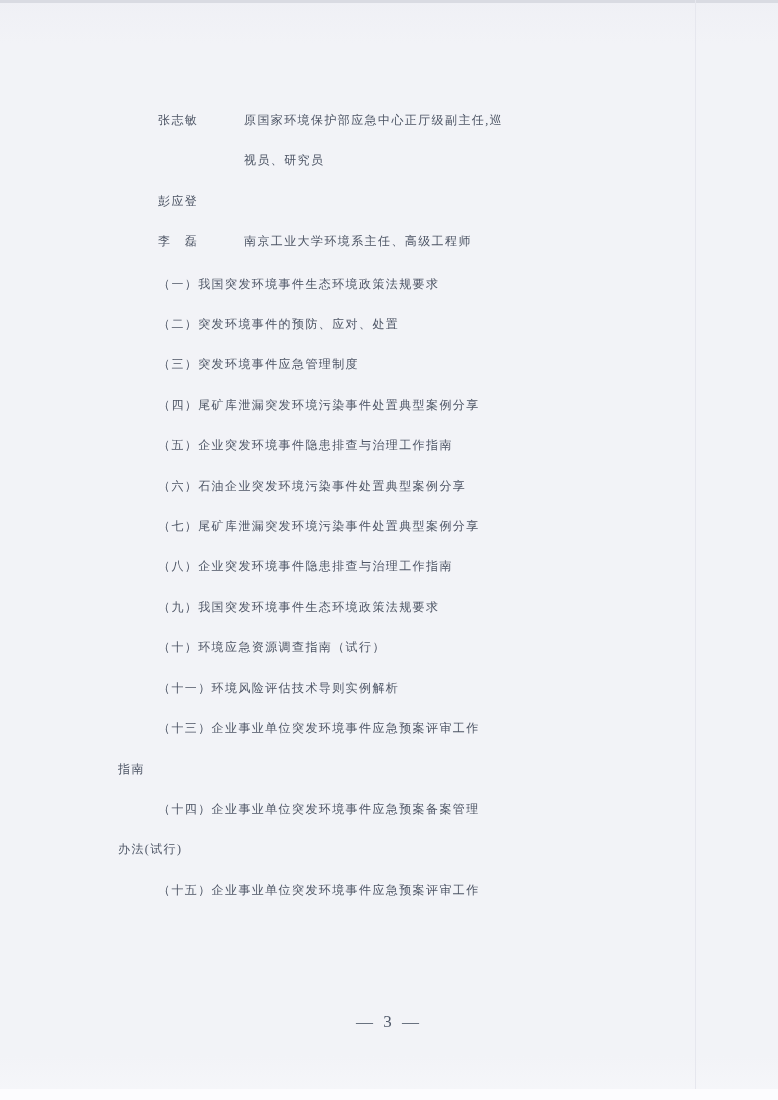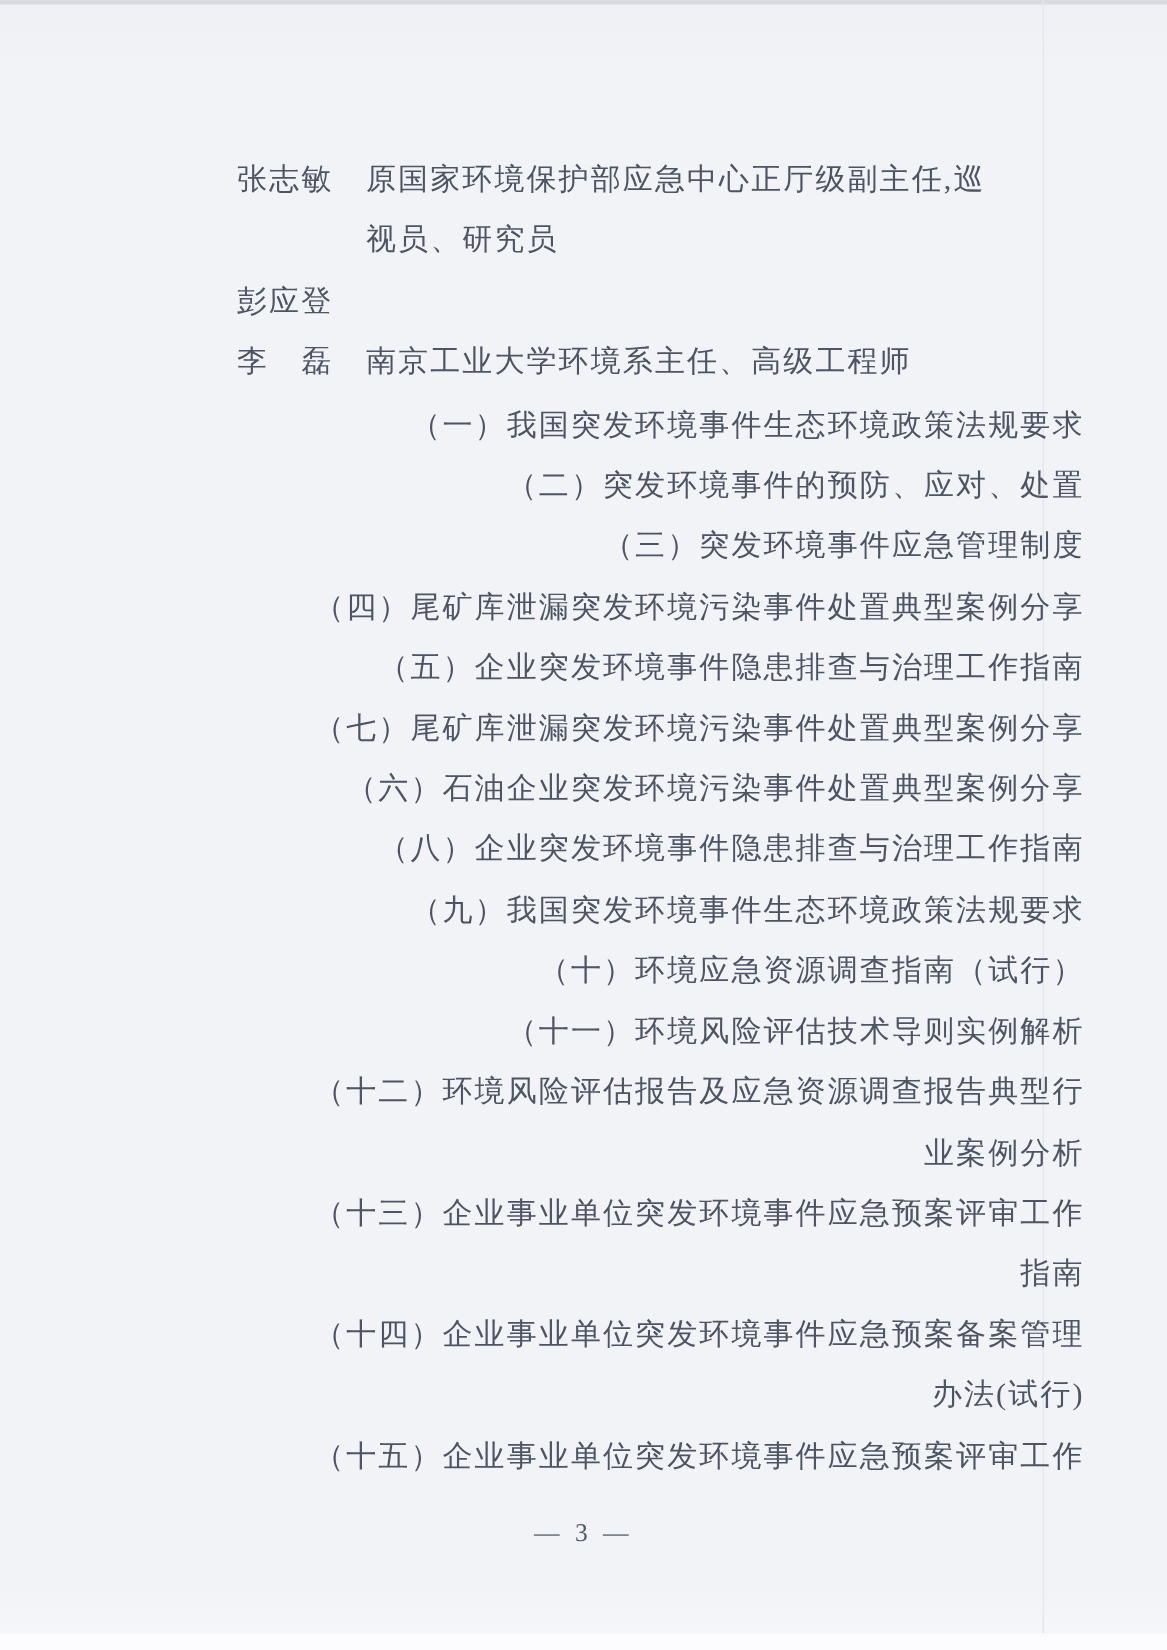--- a/index.html
+++ b/index.html
@@ -38,40 +38,39 @@
     position: absolute;
     bottom: 0; left: 0; right: 0;
     height: 11px;
     background: #fcfcfe;
   }
   .content {
     position: absolute;
     top: 100px;
     left: 118px;
     width: 605px;
-    font-size: 20px;
+    font-size: 12px;
     line-height: 40.4px;
     letter-spacing: 1.4px;
     font-family: Liberation Serif, serif;
   }
   .speaker-row {
     display: flex;
     padding-left: 40px;
   }
   .speaker-name {
     flex: 0 0 86px;
     white-space: pre;
   }
   .speaker-title {
     flex: 1 1 auto;
     white-space: pre-line;
   }
   .agenda {
     margin-top: 2px;
-    text-align: right;
   }
   .agenda-item {
     margin: 0;
     text-indent: 40px;
     white-space: pre-line;
   }
   .page-number {
     position: absolute;
     top: 1012px;
     left: 0;
@@ -113,34 +112,32 @@
   <p class="agenda-item">（一）我国突发环境事件生态环境政策法规要求</p>
 
   <p class="agenda-item">（二）突发环境事件的预防、应对、处置</p>
 
   <p class="agenda-item">（三）突发环境事件应急管理制度</p>
 
   <p class="agenda-item">（四）尾矿库泄漏突发环境污染事件处置典型案例分享</p>
 
   <p class="agenda-item">（五）企业突发环境事件隐患排查与治理工作指南</p>
 
+  <p class="agenda-item">（六）石油企业突发环境污染事件处置典型案例分享</p>
+
   <p class="agenda-item">（七）尾矿库泄漏突发环境污染事件处置典型案例分享</p>
-
-  <p class="agenda-item">（六）石油企业突发环境污染事件处置典型案例分享</p>
 
   <p class="agenda-item">（八）企业突发环境事件隐患排查与治理工作指南</p>
 
   <p class="agenda-item">（九）我国突发环境事件生态环境政策法规要求</p>
 
   <p class="agenda-item">（十）环境应急资源调查指南（试行）</p>
 
   <p class="agenda-item">（十一）环境风险评估技术导则实例解析</p>
 
-  <p class="agenda-item">（十二）环境风险评估报告及应急资源调查报告典型行
-业案例分析</p>
 
   <p class="agenda-item">（十三）企业事业单位突发环境事件应急预案评审工作
 指南</p>
 
   <p class="agenda-item">（十四）企业事业单位突发环境事件应急预案备案管理
 办法(试行)</p>
 
   <p class="agenda-item">（十五）企业事业单位突发环境事件应急预案评审工作</p>
 </div>
 

